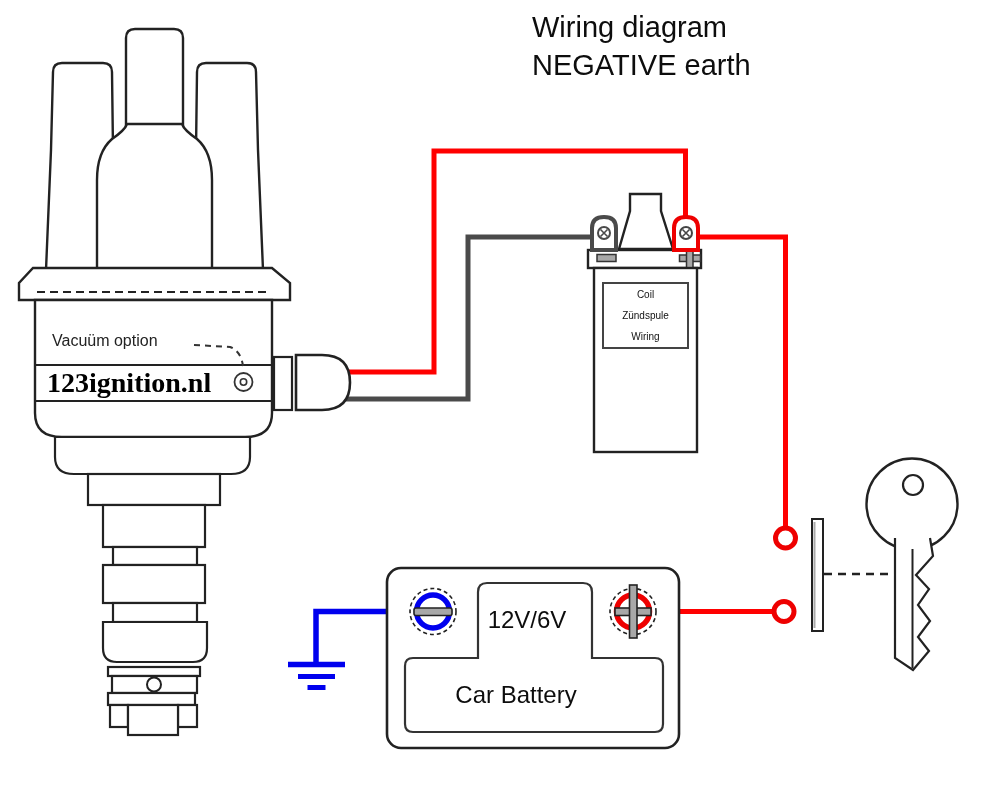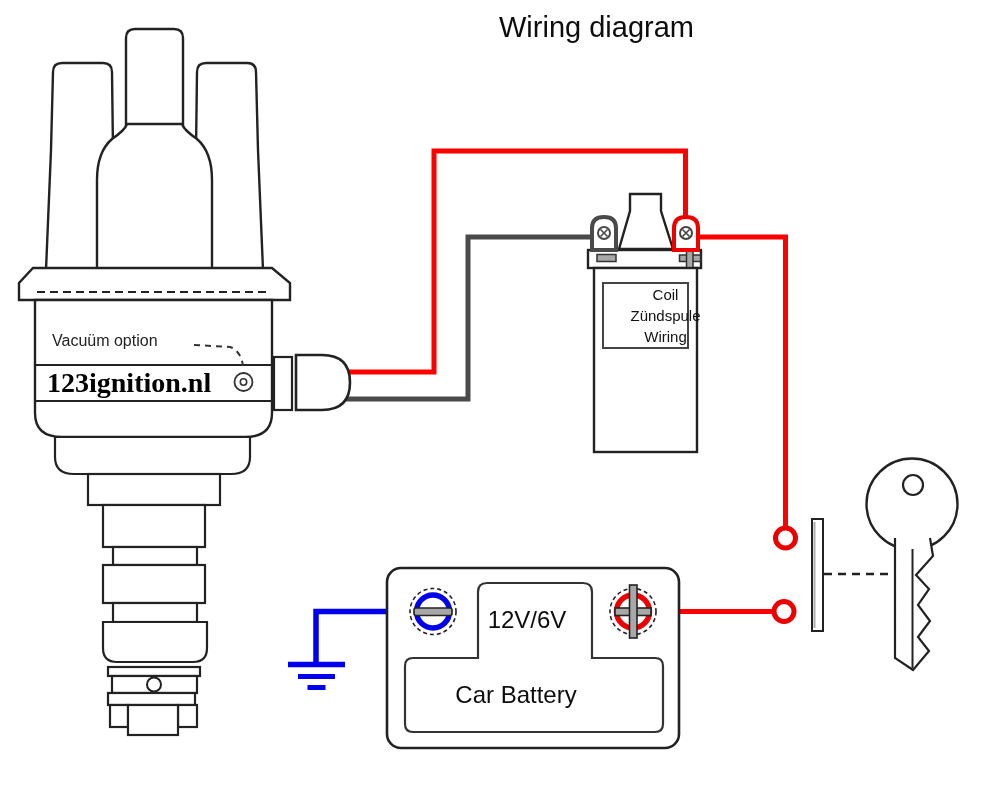--- a/index.html
+++ b/index.html
@@ -2,28 +2,28 @@
 <html><head>
 <meta charset="utf-8">
 <style>
   html,body{margin:0;padding:0;background:#ffffff;}
   .stage{
     position:relative;width:1000px;height:800px;background:#fff;
     font-family:"Liberation Sans", sans-serif;overflow:hidden;
   }
   .stage svg{position:absolute;left:0;top:0;}
   .txt{position:absolute;color:#111;white-space:nowrap;}
-  .title{left:499px;top:8px;font-size:29px;line-height:38px;color:#0d0d0d;}
+  .title{left:532px;top:8px;font-size:29px;line-height:38px;color:#0d0d0d;}
   .vacuum-label{left:52px;top:332px;font-size:16px;color:#222;}
   .brand{left:47px;top:367px;font-size:28px;font-weight:bold;
          font-family:"Liberation Serif", serif;color:#000;}
   .coil-labels{
     left:603px;top:283px;width:85px;height:65px;
     display:flex;flex-direction:column;justify-content:center;align-items:center;
-    font-size:15px;line-height:21px;color:#111;text-align:center;margin-left:20px;
+    font-size:10px;line-height:21px;color:#111;text-align:center;
   }
   .batt-voltage{left:478px;top:606px;width:98px;text-align:center;font-size:24px;color:#0d0d0d;}
   .batt-name{left:405px;top:681px;width:222px;text-align:center;font-size:24px;color:#0d0d0d;}
 </style>
 </head>
 <body>
 
 <div class="stage">
 
   <svg width="1000" height="800" viewBox="0 0 1000 800">
@@ -179,20 +179,21 @@
       <g>
         <path d="M 895 538 L 895 658 L 913 670 L 929 651 L 918 637 L 930 621 L 918 605 L 929 589 L 916 575 L 933 556 L 930 538 Z" fill="#fff" stroke="none"></path>
         <path d="M 895 538 L 895 658 L 913 670 L 929 651 L 918 637 L 930 621 L 918 605 L 929 589 L 916 575 L 933 556 L 930 538" fill="none" stroke="#222" stroke-width="2.2" stroke-linejoin="miter"></path>
         <path d="M 912.5 549 L 912.5 668" fill="none" stroke="#222" stroke-width="2"></path>
       </g>
     </g>
   </svg>
 
   <div class="txt title">
     <div>Wiring diagram</div>
+    <div>NEGATIVE earth</div>
   </div>
 
   <div class="txt vacuum-label">Vacuüm option</div>
 
   <div class="txt brand">123ignition.nl</div>
 
   <div class="txt coil-labels">
     <div>Coil</div>
     <div>Zündspule</div>
     <div>Wiring</div>

